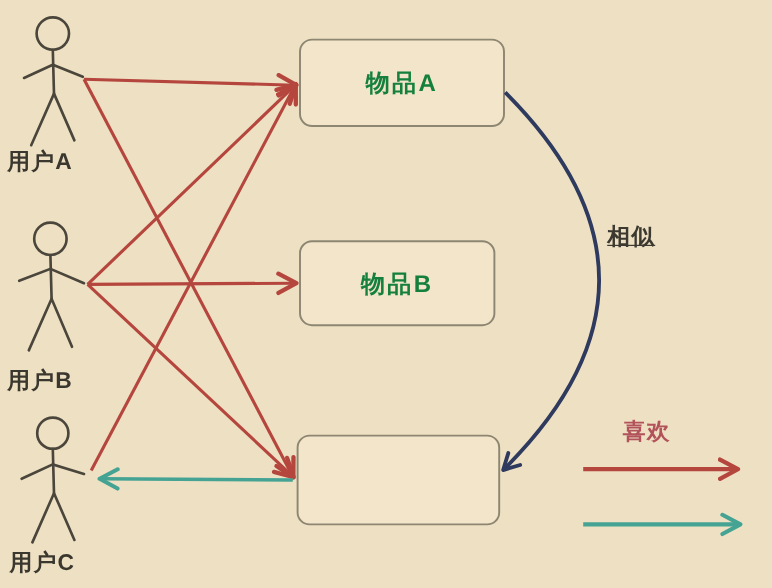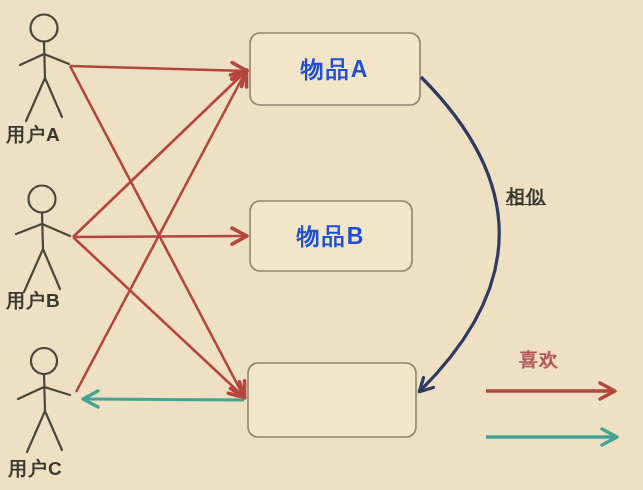--- a/index.html
+++ b/index.html
@@ -15,21 +15,21 @@
     position:absolute;
     font-weight:bold;
     font-size:19px;
     color:#3a372e;
     letter-spacing:1px;
     white-space:nowrap;
   }
   .item-lbl{
     position:absolute;
     display:flex;align-items:center;justify-content:center;
-    font-weight:bold;font-size:23px;color:#1d4ed8;letter-spacing:2px;
+    font-weight:bold;font-size:20px;color:#15803d;letter-spacing:2px;
   }
   .similar-lbl{color:#3c3930;}
   .legend-like-lbl{color:#b2525a;}
   .legend-rec-lbl{color:#6b8f98;}
 </style>
 </head>
 <body>
 
 <div class="stage" style="background: rgb(238, 224, 195);">
 
@@ -80,21 +80,21 @@
         <line x1="76" y1="392" x2="246" y2="71" stroke="#b5463e" stroke-width="2.6" marker-end="url(#arrow-like)"></line>
         <line x1="244" y1="400" x2="84" y2="399" stroke="#45a393" stroke-width="2.8" marker-end="url(#arrow-recommend)"></line>
         <path d="M421,77 Q578,234 420,391" fill="none" stroke="#2e3a5e" stroke-width="3.2" marker-end="url(#arrow-similar)"></path>
       </g>
 
     <line x1="486" y1="391" x2="614" y2="391" stroke-width="3.6" marker-end="url(#arrow-like)" stroke="#b5463e"></line>
     <line x1="486" y1="437" x2="616" y2="437" stroke-width="3.4" marker-end="url(#arrow-recommend)" stroke="#45a393"></line>
   </svg>
 
   <div class="lbl" style="left:6px;top:122px;">用户A</div>
-  <div class="lbl" style="left:6px;top:288px;">用户B</div>
+  <div class="lbl" style="left:6px;top:304px;">用户B</div>
   <div class="lbl" style="left:8px;top:456px;">用户C</div>
 
   <div class="item-lbl" style="left:250px;top:33px;width:170px;height:72px;">物品A</div>
   <div class="item-lbl" style="left:250px;top:201px;width:162px;height:70px;">物品B</div>
 
   <div class="lbl similar-lbl" style="left:506px;top:184px;text-decoration:underline;">相似</div>
 
   <div class="lbl legend-like-lbl" style="left:519px;top:347px;">喜欢</div>
 
 </div>

